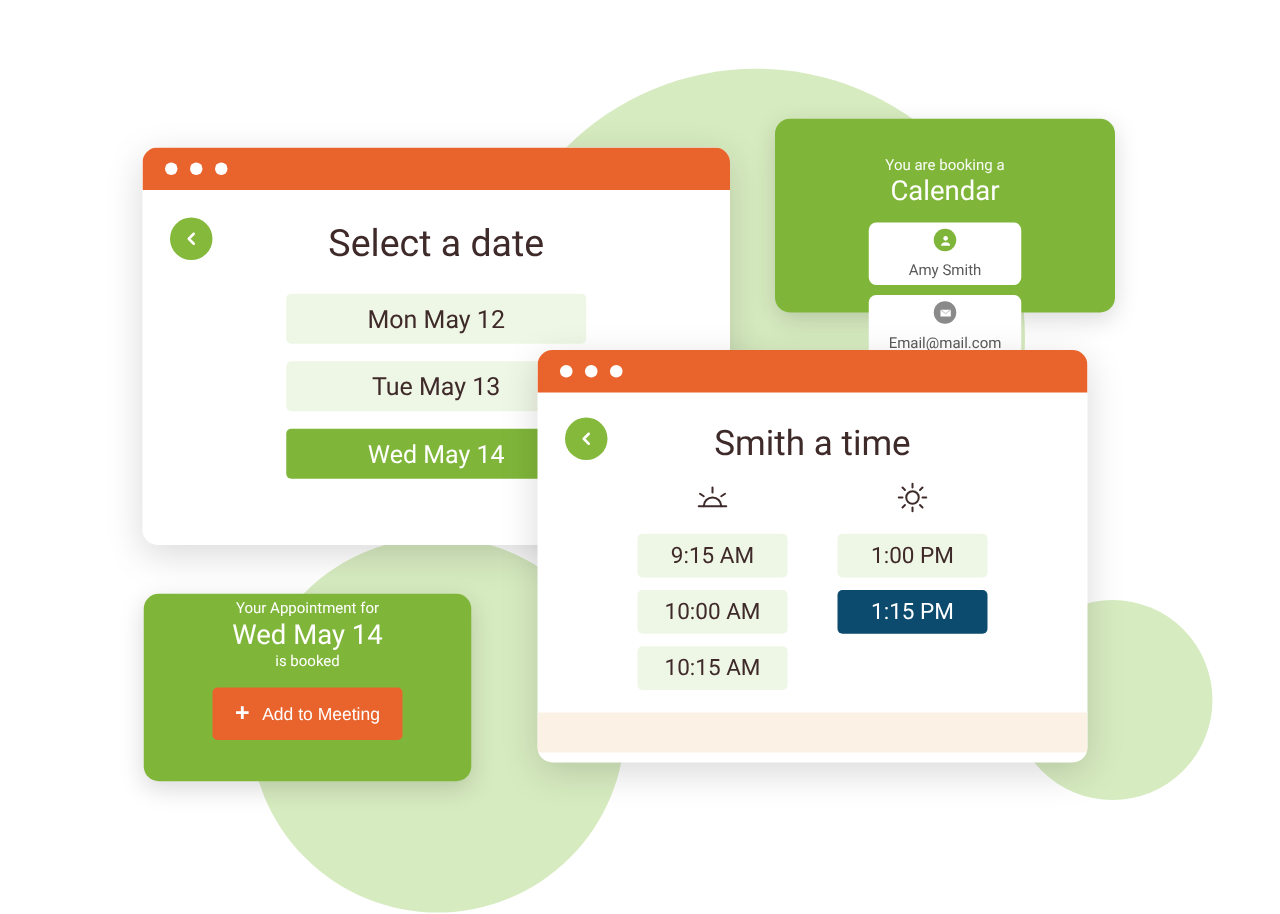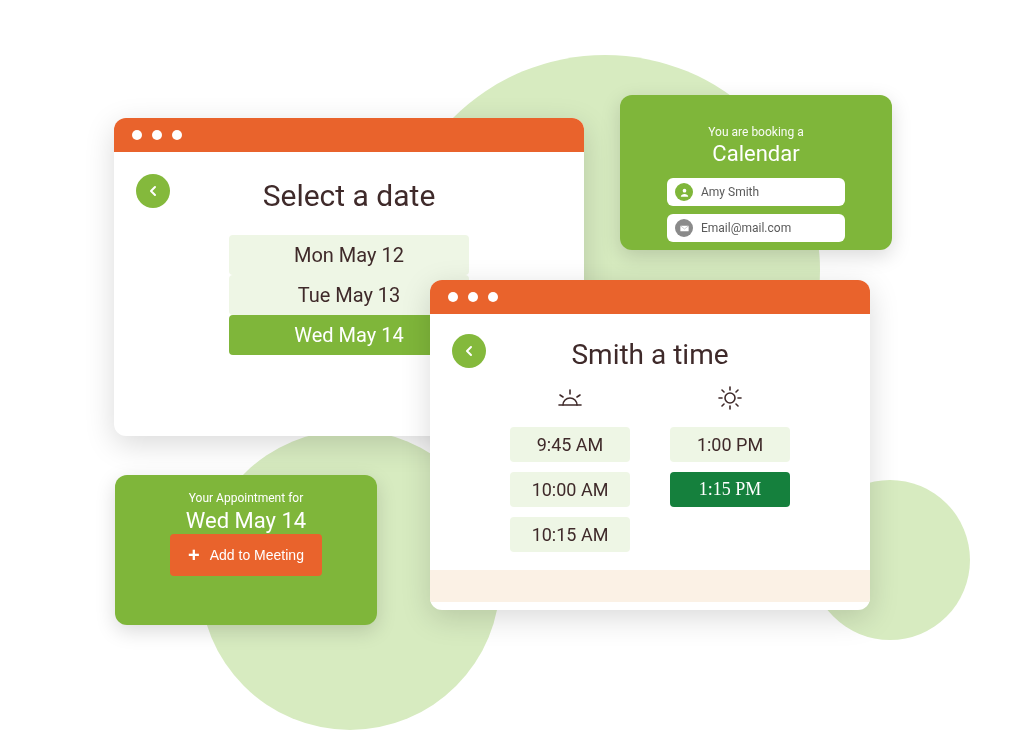--- a/index.html
+++ b/index.html
@@ -65,21 +65,21 @@
   .win-date .back-btn { left: 22px; top: 56px; }
   .win-date .heading {
     text-align: center;
     font-size: 30px;
     color: #3f2a2a;
     font-weight: 400;
     margin-top: 26px;
     margin-bottom: 22px;
   }
   .date-list {
-    display: flex; flex-direction: column; align-items: center; 
+    display: flex; flex-direction: column; align-items: center; gap: 14px;
   }
   .date-item {
     width: 240px;
     padding: 8px 0;
     text-align: center;
     font-size: 20px;
     border-radius: 4px;
     color: #3f2a2a;
     background: #eef6e5;
     cursor: pointer;
@@ -117,70 +117,70 @@
     width: 120px;
     padding: 7px 0;
     text-align: center;
     font-size: 18px;
     border-radius: 4px;
     color: #3f2a2a;
     background: #eef6e5;
     cursor: pointer;
   }
   .time-item.selected {
-    background: #15803d;
-    color: #fff;
-    font-family: Liberation Serif, serif;
+    background: #0c4a6e;
+    color: #fff;
   }
 
   
   .card-booking {
     position: absolute;
     left: 620px; top: 95px;
     width: 272px; height: 155px;
     background: #7fb63a;
     border-radius: 12px;
     box-shadow: 0 6px 20px rgba(0,0,0,0.15);
     color: #fff;
     text-align: center;
     padding-top: 30px;
   }
   .card-booking .sub { font-size: 12px; opacity: 0.95; }
   .card-booking .title { font-size: 22px; font-weight: 400; margin-top: 2px; margin-bottom: 12px;}
   .card-booking .chip {
     background: #fff;
     color: #5a5a5a;
-    width: 178px;
+    width: 122px;
     margin: 0 auto 8px;
     padding: 5px 8px;
     border-radius: 6px;
     display: flex; align-items: center; gap: 8px;
     font-size: 12px;
     text-align: left;
+    flex-direction: column;
   }
   .chip-icon {
     width: 18px; height: 18px; border-radius: 50%;
     display:flex;align-items:center;justify-content:center;
     flex: 0 0 18px;
   }
   .chip-icon.green { background:#7fb63a; }
   .chip-icon.grey  { background:#8a8a8a; }
   .chip-icon svg { fill:#fff; }
 
   
   .card-confirm {
     position: absolute;
     left: 115px; top: 475px;
     width: 262px; height: 150px;
     background: #7fb63a;
     border-radius: 12px;
     box-shadow: 0 6px 20px rgba(0,0,0,0.15);
     color: #fff;
     text-align: center;
-    padding-top: 16px;
+    padding-top: 4px;
   }
   .card-confirm .sub { font-size: 12px; }
   .card-confirm .title { font-size: 22px; font-weight: 400; margin: 3px 0 1px;}
   .card-confirm .sub2 { font-size: 12px; margin-bottom: 14px; }
   .btn-orange {
     background: #e9632c;
     color: #fff;
     border: none;
     border-radius: 4px;
     padding: 11px 18px;
@@ -259,21 +259,21 @@
     <div class="time-col">
       <div class="period-icon">
         <svg width="30" height="22" viewBox="0 0 30 22" fill="none" stroke="#3f2a2a" stroke-width="1.6" stroke-linecap="round">
             <path d="M4 18h22"></path>
             <path d="M8 18a7 7 0 0 1 14 0"></path>
             <line x1="15" y1="3" x2="15" y2="7"></line>
             <line x1="5" y1="8" x2="8" y2="10"></line>
             <line x1="25" y1="8" x2="22" y2="10"></line>
           </svg>
       </div>
-      <div class="time-item">9:45 AM</div>
+      <div class="time-item">9:15 AM</div>
       <div class="time-item">10:00 AM</div>
       <div class="time-item">10:15 AM</div>
     </div>
     <div class="time-col">
       <div class="period-icon">
         <svg width="26" height="26" viewBox="0 0 26 26" fill="none" stroke="#3f2a2a" stroke-width="1.6" stroke-linecap="round">
             <circle cx="13" cy="13" r="5"></circle>
             <line x1="13" y1="2" x2="13" y2="5"></line>
             <line x1="13" y1="21" x2="13" y2="24"></line>
             <line x1="2" y1="13" x2="5" y2="13"></line>
@@ -287,17 +287,18 @@
       <div class="time-item">1:00 PM</div>
       <div class="time-item selected">1:15 PM</div>
     </div>
   </div>
   <div class="window-footer"></div>
 </div>
 
 <div class="card-confirm">
   <div class="sub">Your Appointment for</div>
   <div class="title">Wed May 14</div>
+  <div class="sub2">is booked</div>
   <button class="btn-orange">
     <span class="plus">+</span>
     <span>Add to Meeting</span>
   </button>
 </div>
 
 </body></html>

